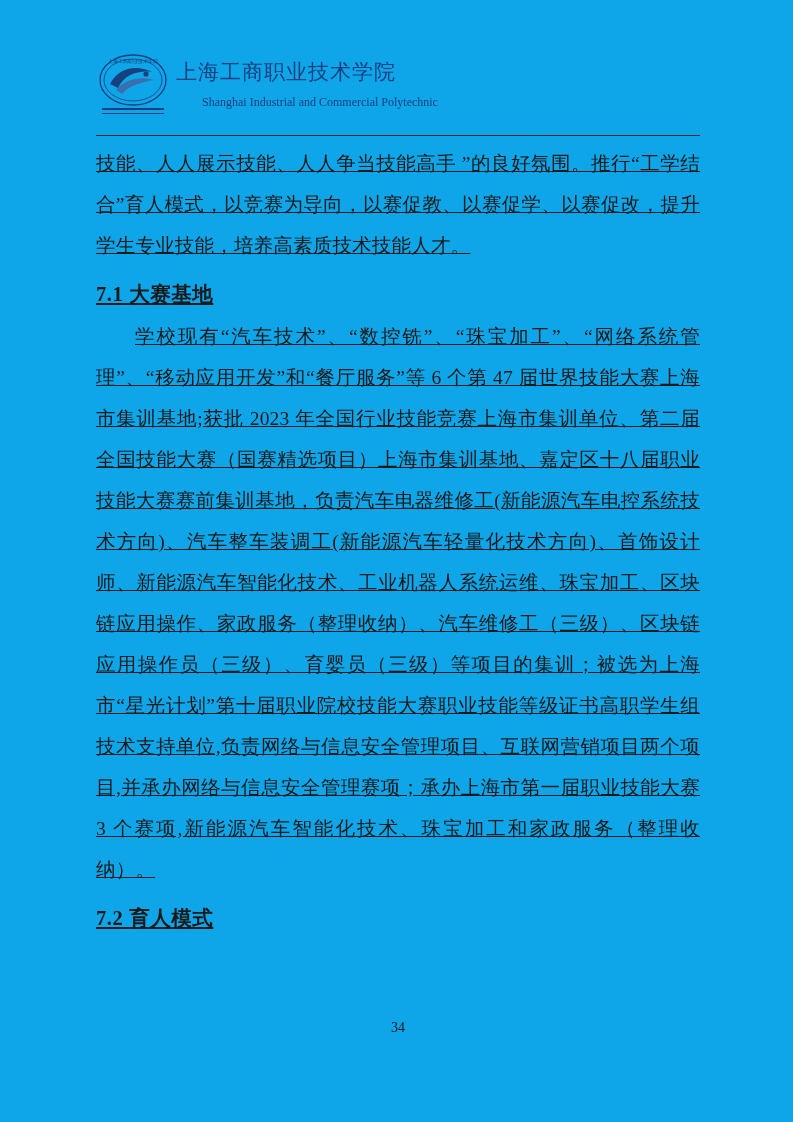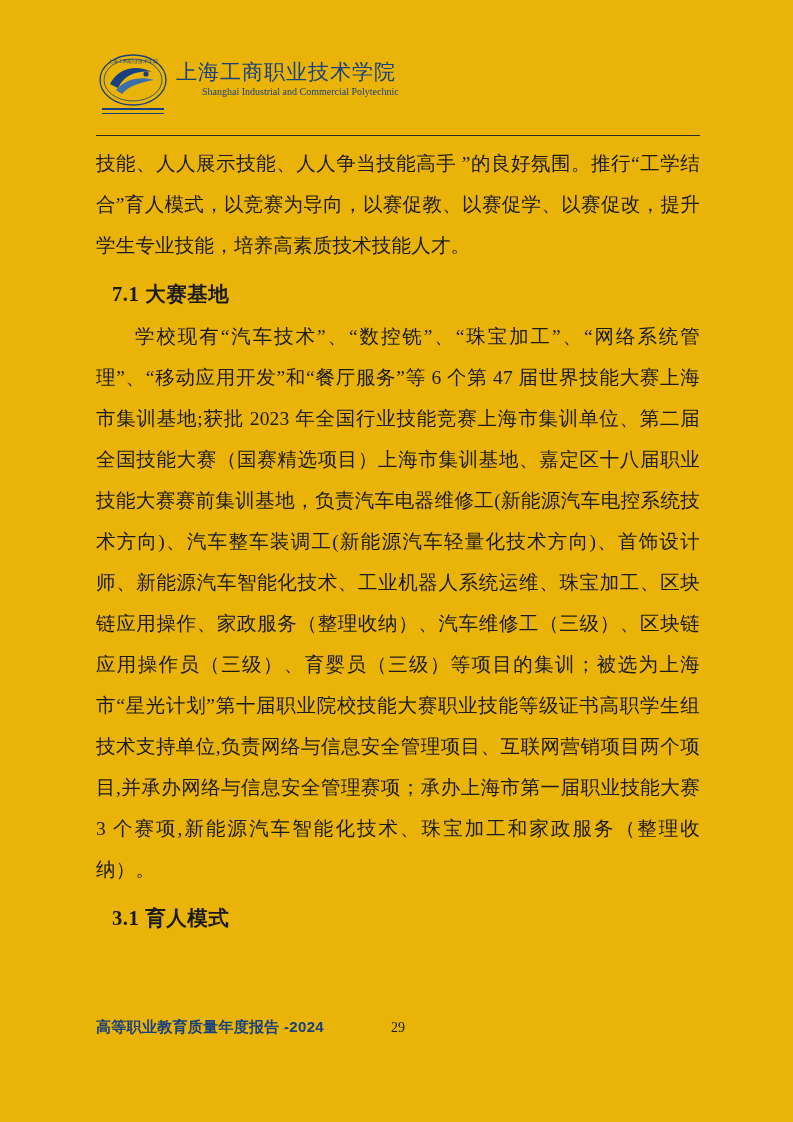--- a/index.html
+++ b/index.html
@@ -4,21 +4,21 @@
 <style>
   html, body {
     margin: 0;
     padding: 0;
     background: #ffffff;
   }
   .page {
     position: relative;
     width: 793px;
     height: 1122px;
-    background: #eab308;
+    background: #0ea5e9;
     box-sizing: border-box;
     font-family: "Liberation Serif", "DejaVu Serif", serif;
     color: #1a1a1a;
     overflow: hidden;
   }
 
   
   .header {
     position: absolute;
     left: 96px;
@@ -42,56 +42,57 @@
   .logo-cn {
     font-family: "Liberation Serif", "DejaVu Serif", serif;
     font-size: 21px;
     letter-spacing: 1px;
     color: #17407e;
     line-height: 1.2;
     white-space: nowrap;
   }
   .logo-en {
     font-family: "Liberation Serif", "DejaVu Serif", serif;
-    font-size: 10px;
+    font-size: 12px;
     color: #17407e;
     line-height: 1.3;
-    margin-top: 0;
+    margin-top: 10px;
     margin-left: 26px;
     white-space: nowrap;
   }
   .header-rule {
     position: absolute;
     left: 96px;
     top: 135px;
     width: 604px;
     height: 0;
     border-top: 1px solid #2b2b2b;
   }
 
   
   .content {
     position: absolute;
     left: 96px;
     top: 143px;
     width: 604px;
+    text-decoration: underline;
   }
   p.body {
     margin: 0 0 0 0;
     font-size: 19.5px;
     line-height: 41px;
     text-align: justify;
     text-justify: inter-ideograph;
     letter-spacing: 0.2px;
   }
   p.indent {
     text-indent: 2em;
   }
   h2.section {
-    margin: 6px 0 0 16px;
+    margin: 6px 0 0 0;
     font-size: 20.5px;
     line-height: 44px;
     font-weight: bold;
     letter-spacing: 0.5px;
     font-family: "Liberation Sans", "DejaVu Sans", sans-serif;
   }
   h2.section .num {
     font-family: "Liberation Serif", "DejaVu Serif", serif;
     font-weight: bold;
   }
@@ -155,24 +156,23 @@
     <p class="body">技能、人人展示技能、人人争当技能高手 ”的良好氛围。推行“工学结合”育人模式，以竞赛为导向，以赛促教、以赛促学、以赛促改，提升学生专业技能，培养高素质技术技能人才。</p>
 
     <h2 class="section">
       <span class="num">7.1</span>
       <span>大赛基地</span>
     </h2>
 
     <p class="body indent">学校现有“汽车技术”、“数控铣”、“珠宝加工”、“网络系统管理”、“移动应用开发”和“餐厅服务”等 6 个第 47 届世界技能大赛上海市集训基地;获批 2023 年全国行业技能竞赛上海市集训单位、第二届全国技能大赛（国赛精选项目）上海市集训基地、嘉定区十八届职业技能大赛赛前集训基地，负责汽车电器维修工(新能源汽车电控系统技术方向)、汽车整车装调工(新能源汽车轻量化技术方向)、首饰设计师、新能源汽车智能化技术、工业机器人系统运维、珠宝加工、区块链应用操作、家政服务（整理收纳）、汽车维修工（三级）、区块链应用操作员（三级）、育婴员（三级）等项目的集训；被选为上海市“星光计划”第十届职业院校技能大赛职业技能等级证书高职学生组技术支持单位,负责网络与信息安全管理项目、互联网营销项目两个项目,并承办网络与信息安全管理赛项；承办上海市第一届职业技能大赛 3 个赛项,新能源汽车智能化技术、珠宝加工和家政服务（整理收纳）。</p>
 
     <h2 class="section">
-      <span class="num">3.1</span>
+      <span class="num">7.2</span>
       <span>育人模式</span>
     </h2>
 
   </div>
 
   <div class="footer">
-    <div class="footer-left">高等职业教育质量年度报告 -2024</div>
-    <div class="footer-page">29</div>
+    <div class="footer-page">34</div>
   </div>
 
 </div>
 
 </body></html>

